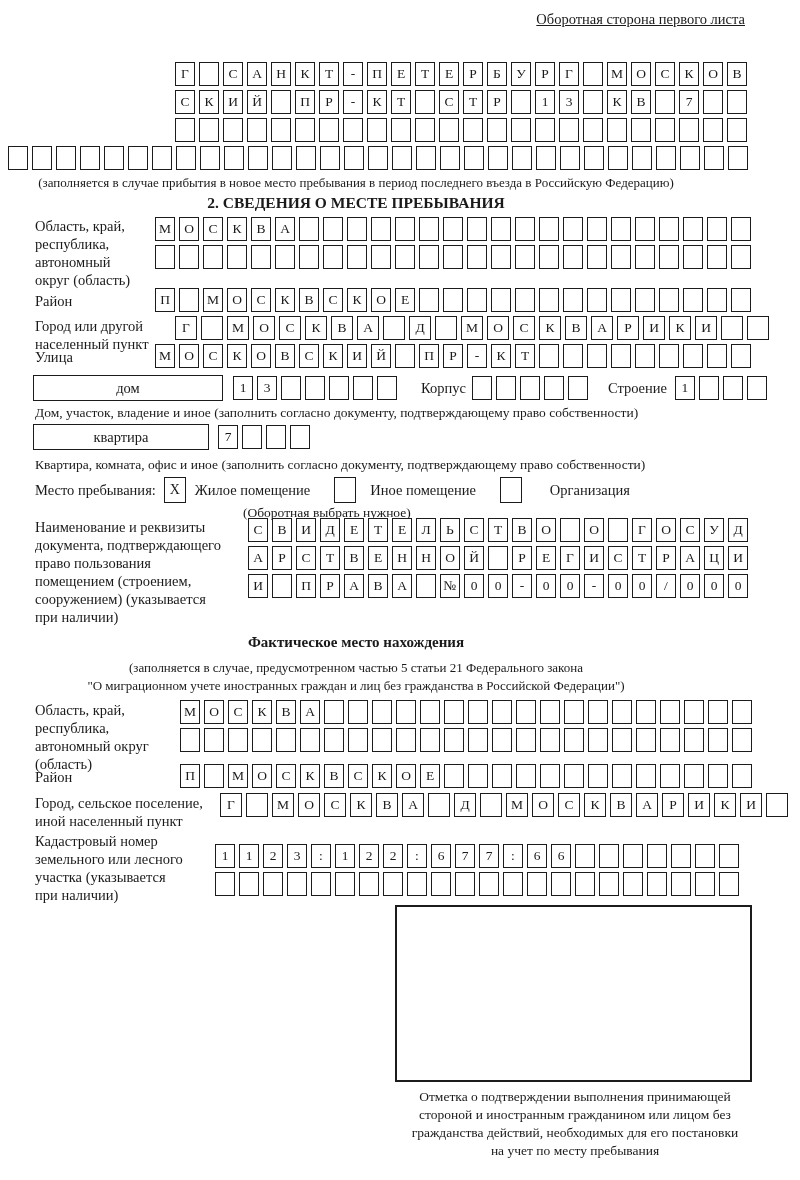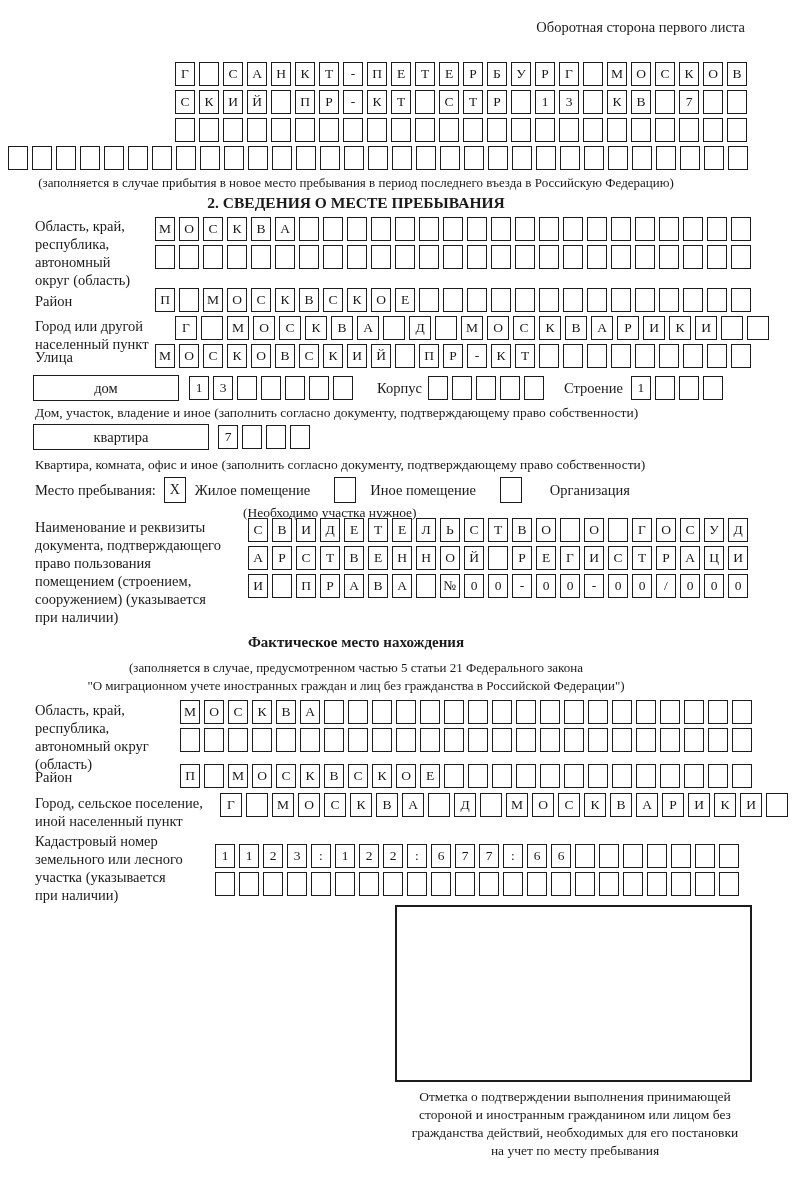--- a/index.html
+++ b/index.html
@@ -31,21 +31,21 @@
     display:inline-flex; width:22px; height:26px; border:1.7px solid #1c1c1c;
     align-items:center; justify-content:center; font-size:14px; background:#fff;
   }
   .rect-outline { border:2px solid #1c1c1c; background:#fff; }
 </style>
 </head>
 <body>
 
 <div id="page">
 
-  <div class="abs lbl" style="top:18px; right:55px;">Оборотная сторона первого листа</div>
+  <div class="abs lbl" style="top:10px; right:55px;text-decoration:underline;">Оборотная сторона первого листа</div>
 
   <div class="abs boxrow" style="left:175px; top:62px;">
       <span class="cell">Г</span>
       <span class="cell"></span>
       <span class="cell">С</span>
       <span class="cell">А</span>
       <span class="cell">Н</span>
       <span class="cell">К</span>
       <span class="cell">Т</span>
       <span class="cell">-</span>
@@ -298,21 +298,21 @@
       <span class="cell"></span>
       <span class="cell"></span>
       <span class="cell"></span>
       <span class="cell"></span>
       <span class="cell"></span>
       <span class="cell"></span>
       <span class="cell"></span>
     </div>
 
   <div class="abs inline-row" style="left:33px; top:375px;">
-    <span class="bigbox" style="width:146px;">дом</span>
+    <span class="bigbox" style="width:190px;">дом</span>
     <span style="width:10px;"></span>
     <span class="boxrow">
         <span class="cell">1</span>
         <span class="cell">3</span>
         <span class="cell"></span>
         <span class="cell"></span>
         <span class="cell"></span>
         <span class="cell"></span>
         <span class="cell"></span>
       </span>
@@ -358,21 +358,21 @@
     <span class="lbl">Жилое помещение</span>
     <span style="width:24px;"></span>
     <span class="checkbox"></span>
     <span style="width:14px;"></span>
     <span class="lbl">Иное помещение</span>
     <span style="width:24px;"></span>
     <span class="checkbox"></span>
     <span style="width:28px;"></span>
     <span class="lbl">Организация</span>
   </div>
-  <div class="abs caption" style="left:243px; top:505px; font-size:13.5px;">(Необходимо участка нужное)</div>
+  <div class="abs caption" style="left:243px; top:505px; font-size:13.5px;">(Оборотная выбрать нужное)</div>
 
   <div class="abs" style="left:35px; top:518px; width:212px;">
     <div class="lbl">Наименование и реквизиты</div>
     <div class="lbl">документа, подтверждающего</div>
     <div class="lbl">право пользования</div>
     <div class="lbl">помещением (строением,</div>
     <div class="lbl">сооружением) (указывается</div>
     <div class="lbl">при наличии)</div>
   </div>
   <div class="abs boxrow" style="left:248px; top:518px;">

